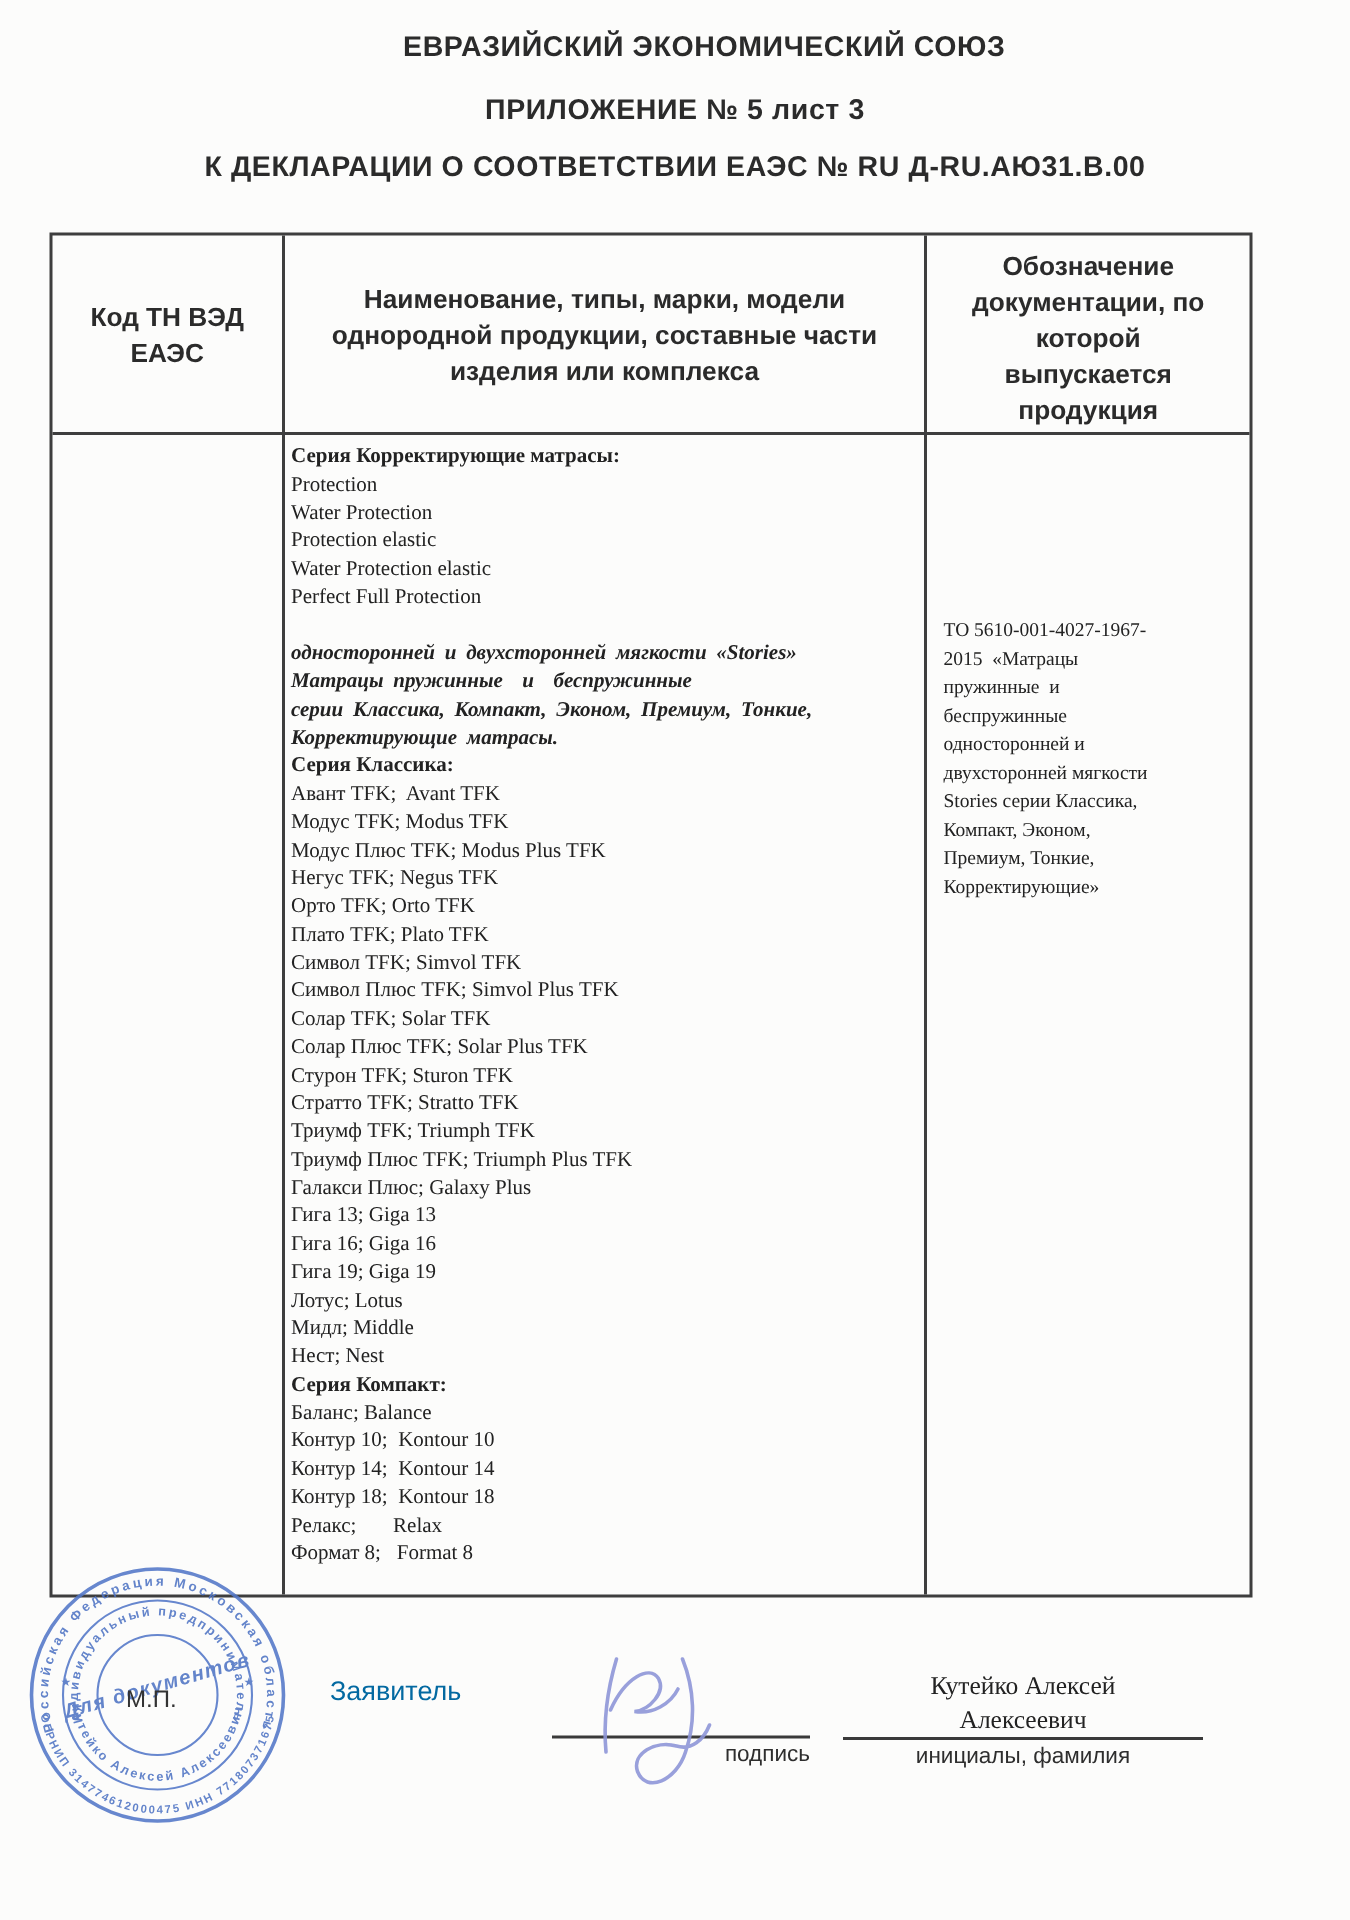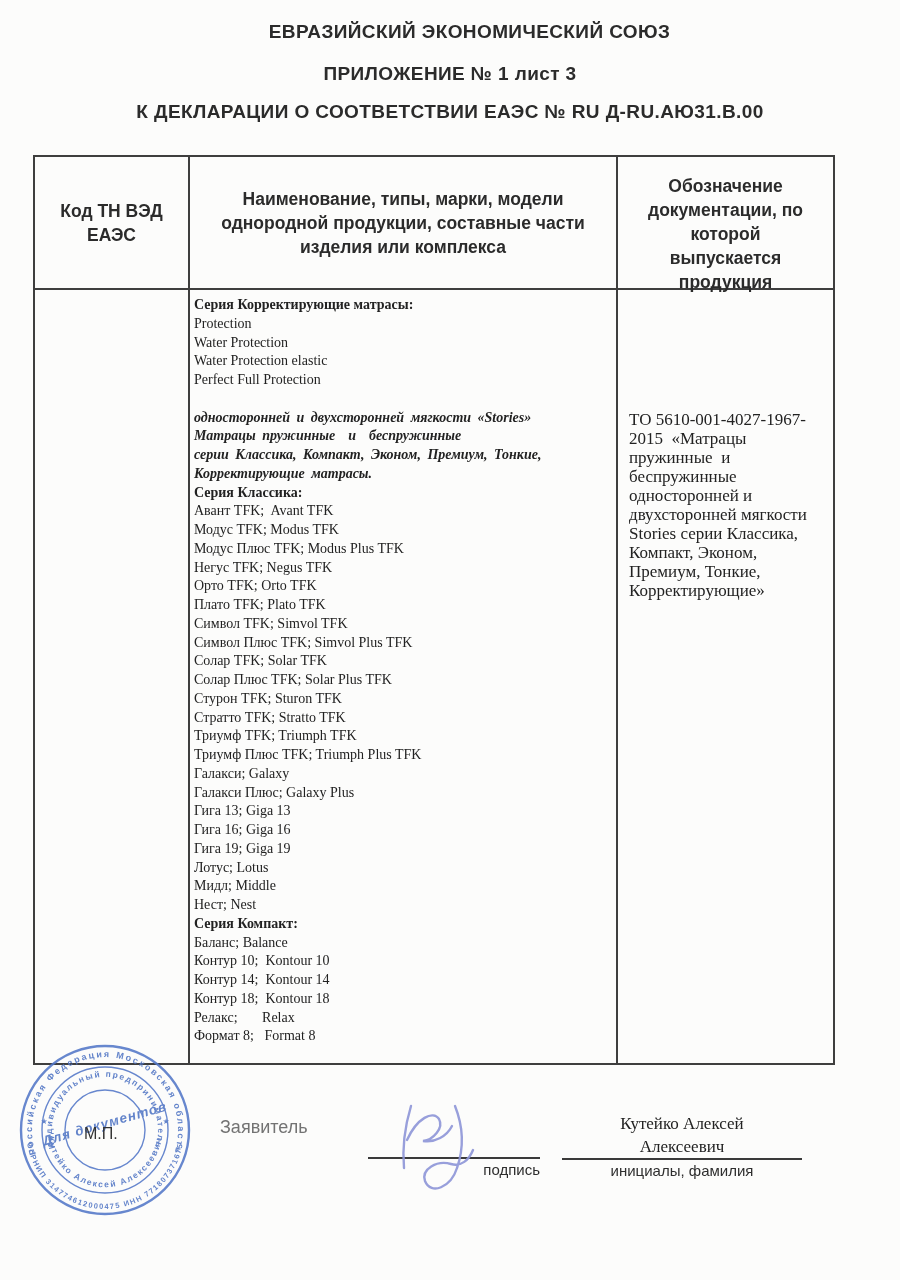--- a/index.html
+++ b/index.html
@@ -28,52 +28,52 @@
     grid-template-rows:133px 1fr;
   }
   .cell { border-right:2px solid #3e3e3e; }
   .cell.last { border-right:none; }
   .hcell {
     border-bottom:2px solid #3e3e3e;
     font-weight:bold; font-size:17.5px; line-height:24px; color:#2b2b2b;
     display:flex; flex-direction:column; align-items:center; text-align:center;
   }
   .hcell.vcenter { justify-content:center; }
-  .hcell.vtop { justify-content:center; padding-top:22px; }
+  .hcell.vtop { justify-content:flex-start; padding-top:8px; }
   .bcell { font-family:"Liberation Serif", serif; }
   .products {
     padding:6px 0 0 4px; font-size:14px; line-height:18.75px; color:#222;
   }
   .products .ln { white-space:pre; }
   .products .ln.s-b  { font-weight:bold; }
   .products .ln.s-bi { font-weight:bold; font-style:italic; word-spacing:3px; }
   .doccell {
-    padding:120px 8px 0 11px; font-size:17px; line-height:19px; color:#222;
+    padding:120px 8px 0 11px; font-size:13px; line-height:19px; color:#222;
   }
   .doccell .ln { white-space:pre; }
 
   
   .stamp-svg { position:absolute; left:0px; top:1025px; opacity:.88; }
   .mp-label { position:absolute; left:84px; top:1113px; font-size:16px; color:#333; z-index:3;margin-top:12px; }
-  .applicant { position:absolute; left:220px; top:1117px; font-size:18px; color:#737373; }
+  .applicant { position:absolute; left:220px; top:1117px; font-size:18px; color:#0369a1; }
   .sig-svg { position:absolute; left:365px; top:1088px; z-index:2; }
   .sig-line  { position:absolute; left:368px; top:1157px; width:172px; border-top:2px solid #3a3a3a; }
   .sig-caption { position:absolute; left:368px; top:1161px; width:172px; text-align:right; font-size:15px; color:#2e2e2e; }
   .name-block { position:absolute; left:562px; top:1112px; width:240px; text-align:center;
                 font-family:"Liberation Serif", serif; font-size:17px; line-height:23px; color:#222; }
   .name-line { position:absolute; left:562px; top:1158px; width:240px; border-top:2px solid #3a3a3a; }
   .name-caption { position:absolute; left:562px; top:1162px; width:240px; text-align:center; font-size:15px; color:#2e2e2e; }
 </style>
 </head>
 <body>
 
 <div class="page">
 
   <div class="title-line t1">ЕВРАЗИЙСКИЙ ЭКОНОМИЧЕСКИЙ СОЮЗ</div>
-  <div class="title-line t2">ПРИЛОЖЕНИЕ № 1 лист 3</div>
+  <div class="title-line t2">ПРИЛОЖЕНИЕ № 5 лист 3</div>
   <div class="title-line t3">К ДЕКЛАРАЦИИ О СООТВЕТСТВИИ ЕАЭС № RU Д-RU.АЮ31.В.00</div>
 
   <div class="tbl">
     <div class="cell hcell vcenter">
         <div class="ln">Код ТН ВЭД</div>
         <div class="ln">ЕАЭС</div>
       </div>
     <div class="cell hcell vcenter">
         <div class="ln">Наименование, типы, марки, модели</div>
         <div class="ln">однородной продукции, составные части</div>
@@ -85,20 +85,21 @@
         <div class="ln">которой</div>
         <div class="ln">выпускается</div>
         <div class="ln">продукция</div>
       </div>
 
     <div class="cell bcell"></div>
     <div class="cell bcell products">
         <div class="ln s-b">Серия Корректирующие матрасы:</div>
         <div class="ln s-n">Protection</div>
         <div class="ln s-n">Water Protection</div>
+        <div class="ln s-n">Protection elastic</div>
         <div class="ln s-n">Water Protection elastic</div>
         <div class="ln s-n">Perfect Full Protection</div>
         <div class="ln s-n">&nbsp;</div>
         <div class="ln s-bi">односторонней и двухсторонней мягкости «Stories»</div>
         <div class="ln s-bi">Матрацы пружинные  и  беспружинные</div>
         <div class="ln s-bi">серии Классика, Компакт, Эконом, Премиум, Тонкие,</div>
         <div class="ln s-bi">Корректирующие матрасы.</div>
         <div class="ln s-b">Серия Классика:</div>
         <div class="ln s-n">Авант TFK;  Avant TFK</div>
         <div class="ln s-n">Модус TFK; Modus TFK</div>
@@ -107,21 +108,20 @@
         <div class="ln s-n">Орто TFK; Orto TFK</div>
         <div class="ln s-n">Плато TFK; Plato TFK</div>
         <div class="ln s-n">Символ TFK; Simvol TFK</div>
         <div class="ln s-n">Символ Плюс TFK; Simvol Plus TFK</div>
         <div class="ln s-n">Солар TFK; Solar TFK</div>
         <div class="ln s-n">Солар Плюс TFK; Solar Plus TFK</div>
         <div class="ln s-n">Стурон TFK; Sturon TFK</div>
         <div class="ln s-n">Стратто TFK; Stratto TFK</div>
         <div class="ln s-n">Триумф TFK; Triumph TFK</div>
         <div class="ln s-n">Триумф Плюс TFK; Triumph Plus TFK</div>
-        <div class="ln s-n">Галакси; Galaxy</div>
         <div class="ln s-n">Галакси Плюс; Galaxy Plus</div>
         <div class="ln s-n">Гига 13; Giga 13</div>
         <div class="ln s-n">Гига 16; Giga 16</div>
         <div class="ln s-n">Гига 19; Giga 19</div>
         <div class="ln s-n">Лотус; Lotus</div>
         <div class="ln s-n">Мидл; Middle</div>
         <div class="ln s-n">Нест; Nest</div>
         <div class="ln s-b">Серия Компакт:</div>
         <div class="ln s-n">Баланс; Balance</div>
         <div class="ln s-n">Контур 10;  Kontour 10</div>

